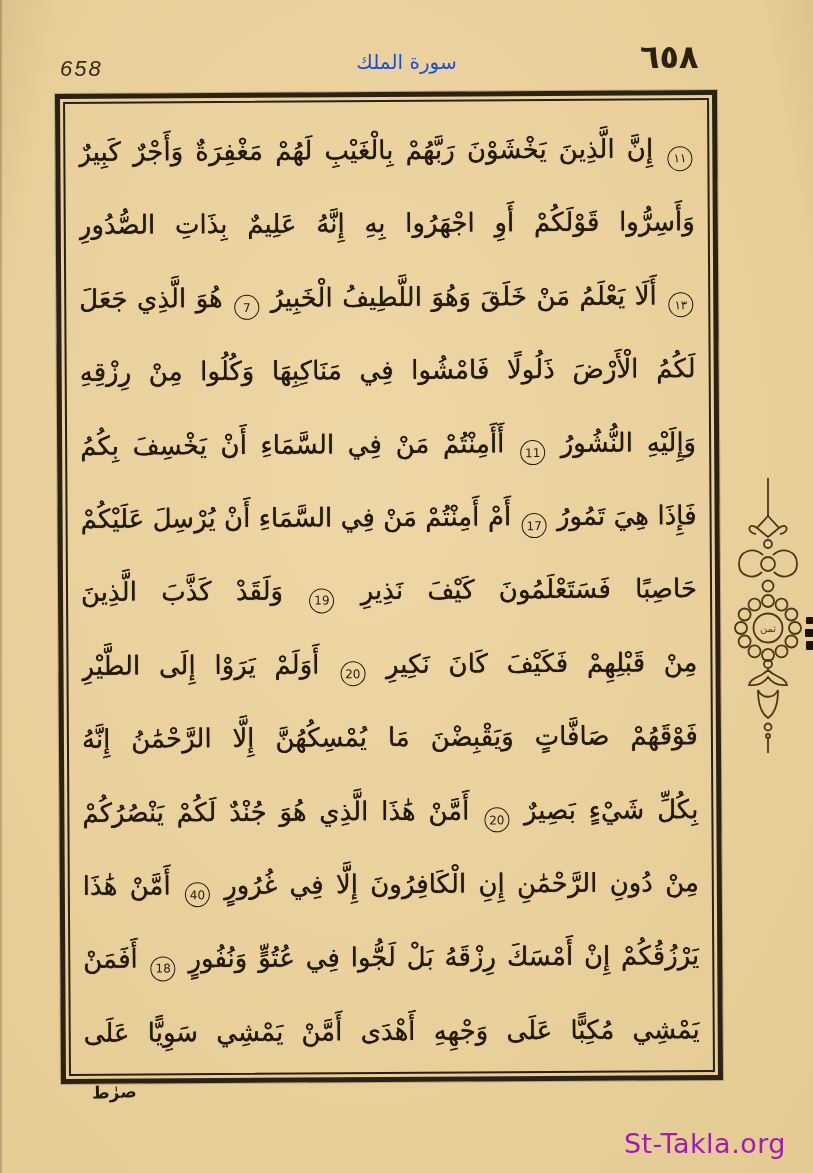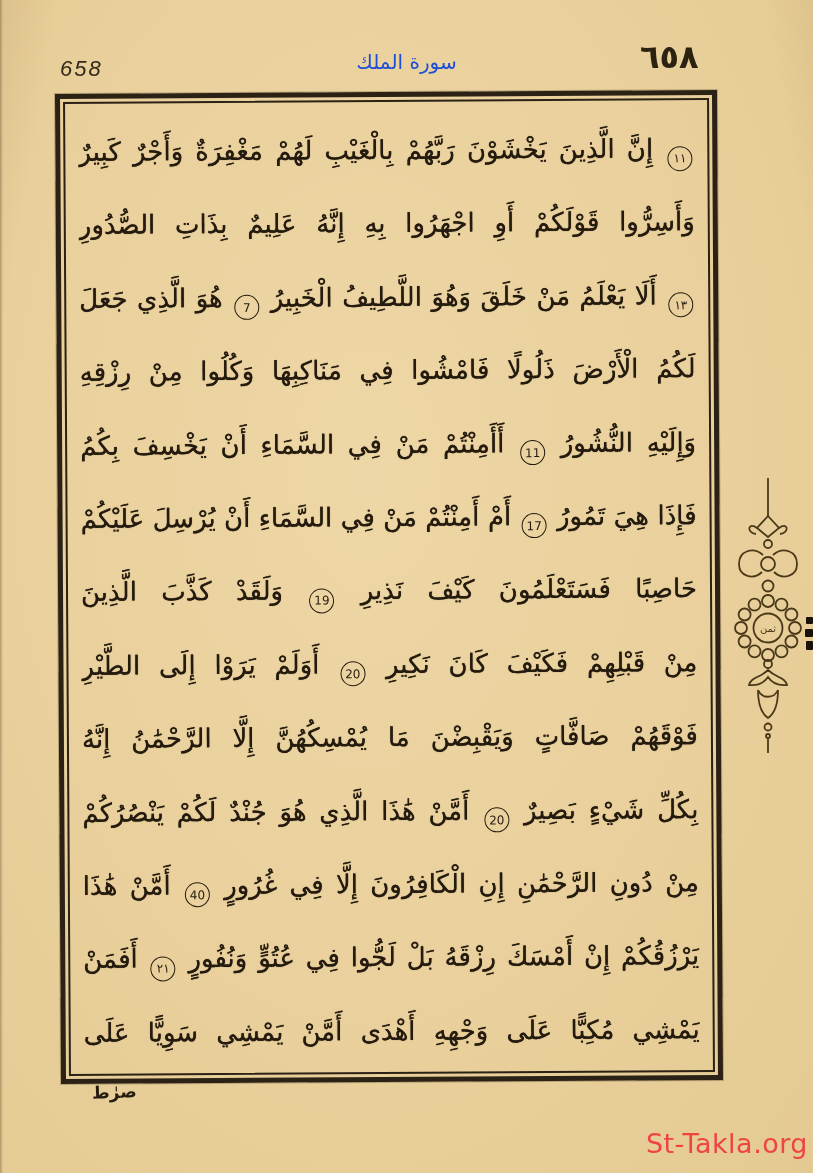--- a/index.html
+++ b/index.html
@@ -136,24 +136,24 @@
     direction: rtl;
     font-size: 17px;
     font-weight: bold;
     color: #241b0e;
     transform: rotate(-2deg);
   }
 
   
   .watermark {
     position: absolute;
-    right: 5px;
+    right: 27px;
     top: 1128px;
     font-size: 27px;
-    color: #ef4444;
+    color: #a21caf;
     letter-spacing: 0.5px;
   }
 </style>
 </head>
 <body>
 
 <div class="page-edge"></div>
 
 <div class="pg-num-latin">658</div>
 <div class="surah-title">سورة الملك</div>
@@ -165,21 +165,21 @@
       <div class="mline"><span class="mtext">وَأَسِرُّوا قَوْلَكُمْ أَوِ اجْهَرُوا بِهِ إِنَّهُ عَلِيمٌ بِذَاتِ الصُّدُورِ</span></div>
       <div class="mline"><span class="ayah-marker">١٣</span> <span class="mtext">أَلَا يَعْلَمُ مَنْ خَلَقَ وَهُوَ اللَّطِيفُ الْخَبِيرُ</span> <span class="ayah-marker">7</span> <span class="mtext">هُوَ الَّذِي جَعَلَ</span></div>
       <div class="mline"><span class="mtext">لَكُمُ الْأَرْضَ ذَلُولًا فَامْشُوا فِي مَنَاكِبِهَا وَكُلُوا مِنْ رِزْقِهِ</span></div>
       <div class="mline"><span class="mtext">وَإِلَيْهِ النُّشُورُ</span> <span class="ayah-marker">11</span> <span class="mtext">أَأَمِنْتُمْ مَنْ فِي السَّمَاءِ أَنْ يَخْسِفَ بِكُمُ الْأَرْضَ</span></div>
       <div class="mline"><span class="mtext">فَإِذَا هِيَ تَمُورُ</span> <span class="ayah-marker">17</span> <span class="mtext">أَمْ أَمِنْتُمْ مَنْ فِي السَّمَاءِ أَنْ يُرْسِلَ عَلَيْكُمْ</span></div>
       <div class="mline"><span class="mtext">حَاصِبًا فَسَتَعْلَمُونَ كَيْفَ نَذِيرِ</span> <span class="ayah-marker">19</span> <span class="mtext">وَلَقَدْ كَذَّبَ الَّذِينَ</span></div>
       <div class="mline"><span class="mtext">مِنْ قَبْلِهِمْ فَكَيْفَ كَانَ نَكِيرِ</span> <span class="ayah-marker">20</span> <span class="mtext">أَوَلَمْ يَرَوْا إِلَى الطَّيْرِ</span></div>
       <div class="mline"><span class="mtext">فَوْقَهُمْ صَافَّاتٍ وَيَقْبِضْنَ مَا يُمْسِكُهُنَّ إِلَّا الرَّحْمَٰنُ إِنَّهُ</span></div>
       <div class="mline"><span class="mtext">بِكُلِّ شَيْءٍ بَصِيرٌ</span> <span class="ayah-marker">20</span> <span class="mtext">أَمَّنْ هَٰذَا الَّذِي هُوَ جُنْدٌ لَكُمْ يَنْصُرُكُمْ</span></div>
       <div class="mline"><span class="mtext">مِنْ دُونِ الرَّحْمَٰنِ إِنِ الْكَافِرُونَ إِلَّا فِي غُرُورٍ</span> <span class="ayah-marker">40</span> <span class="mtext">أَمَّنْ هَٰذَا الَّذِي</span></div>
-      <div class="mline"><span class="mtext">يَرْزُقُكُمْ إِنْ أَمْسَكَ رِزْقَهُ بَلْ لَجُّوا فِي عُتُوٍّ وَنُفُورٍ</span> <span class="ayah-marker">٢١</span> <span class="mtext">أَفَمَنْ</span></div>
+      <div class="mline"><span class="mtext">يَرْزُقُكُمْ إِنْ أَمْسَكَ رِزْقَهُ بَلْ لَجُّوا فِي عُتُوٍّ وَنُفُورٍ</span> <span class="ayah-marker">18</span> <span class="mtext">أَفَمَنْ</span></div>
       <div class="mline"><span class="mtext">يَمْشِي مُكِبًّا عَلَى وَجْهِهِ أَهْدَى أَمَّنْ يَمْشِي سَوِيًّا عَلَى</span></div>
     </div>
 </div>
 
 <div class="ornament">
   <svg width="84" height="278" viewBox="0 0 84 278" xmlns="http://www.w3.org/2000/svg" fill="none" stroke="#4a3919" stroke-width="1.8">
 
     <line x1="42" y1="2" x2="42" y2="40"></line>
 
     <path d="M42 40 L31 52 L42 61 L53 52 Z"></path>

